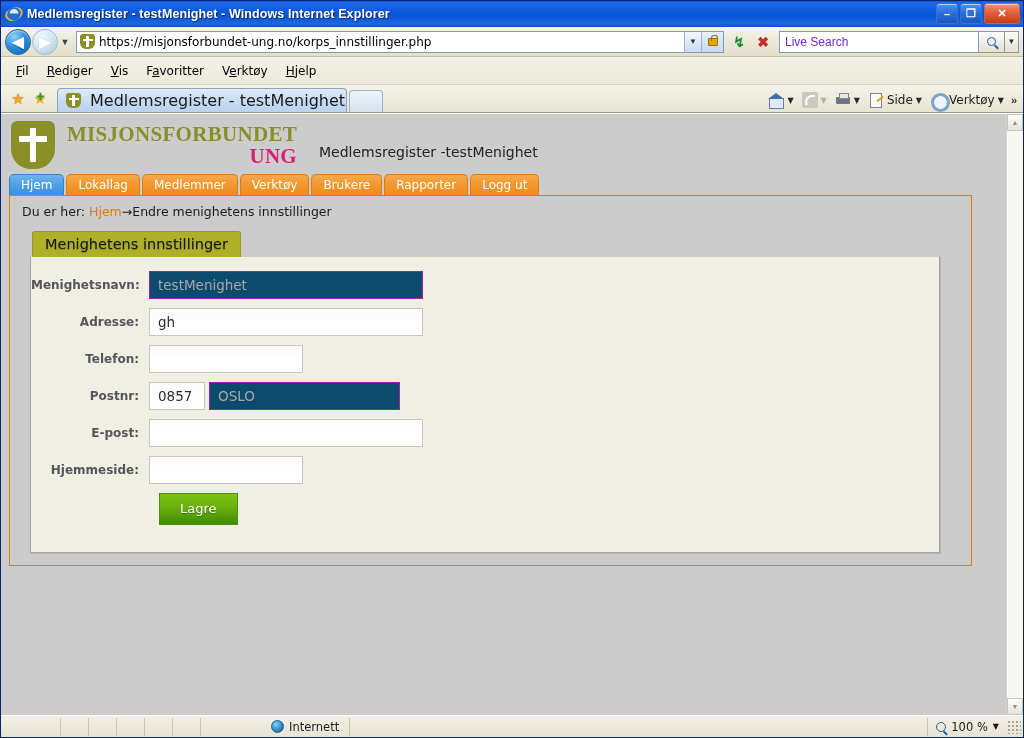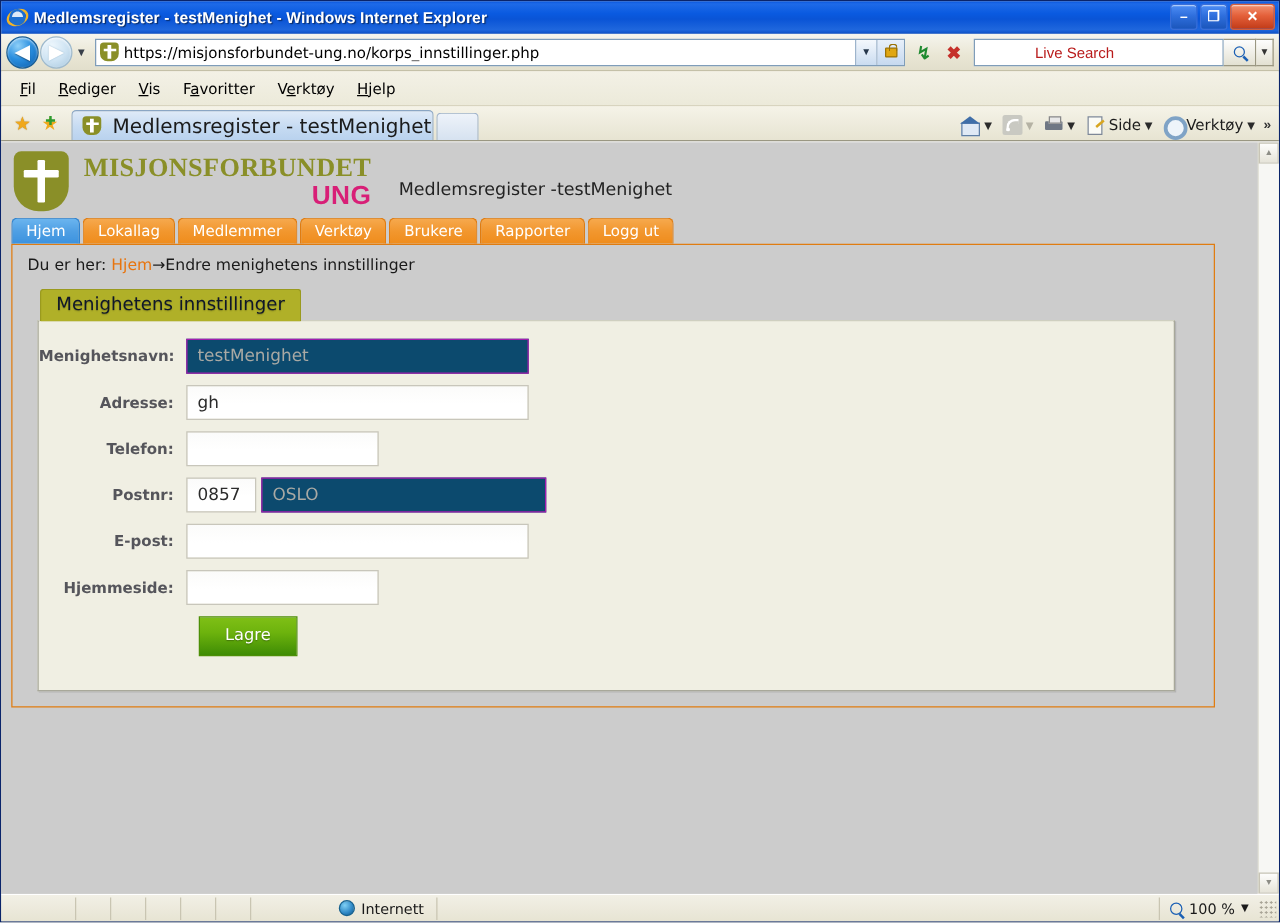--- a/index.html
+++ b/index.html
@@ -153,21 +153,21 @@
     border-radius: 2px;
   }
   .tbtn.refresh { color: #1f8a2f; }
   .tbtn.stop { color: #c5302a; }
   .searchbox {
     width: 200px; height: 22px; flex: 0 0 auto;
     background: #fff; border: 1px solid #7f9db9;
     display: flex; align-items: center; padding-left: 5px;
     margin-left: 4px;
   }
-  .searchbox .ph { color: #b91c1c; font-size: 12px; margin-left: 43px; }
+  .searchbox .ph { color: #6d28d9; font-size: 12px; }
   .searchgo {
     width: 26px; height: 22px; flex: 0 0 auto;
     background: linear-gradient(to bottom, #fdfdfd, #e3e1d2);
     border: 1px solid #9a9782; border-left: none;
     display: flex; align-items: center; justify-content: center;
     cursor: pointer;
   }
   .magnifier {
     width: 9px; height: 9px; border: 1.8px solid #1a5fb4;
     border-radius: 50%; position: relative;
@@ -354,21 +354,21 @@
     content: ""; position: absolute; left: 8px; top: 15px;
     width: 28px; height: 6px; background: #fff; border-radius: 1px;
   }
   .logo-words { margin-left: 12px; line-height: 1; text-align: right; }
   .logo-l1 {
     font-family: "Liberation Serif", serif;
     font-weight: bold; font-size: 21px; color: #8a8f28;
     letter-spacing: .3px;
   }
   .logo-l2 {
-    font-family: Liberation Sans, sans-serif;
+    font-family: Liberation Serif, serif;
     font-weight: bold; font-size: 21px; color: #d81f77;
     letter-spacing: .3px; margin-top: 1px;
   }
   .site-sub {
     margin-left: 22px; margin-top: 14px;
     font-size: 14px; color: #222;
     font-family: "DejaVu Sans", sans-serif;
   }
 
   
@@ -447,21 +447,21 @@
     font-family: "DejaVu Sans", sans-serif;
   }
   .finput.disabled {
     background: #0c4a6e;
     border: 1px solid #a21caf;
     color: #a9a9a4;
   }
   .w-wide { width: 274px; }
   .w-mid  { width: 154px; }
   .w-small{ width: 56px; }
-  .w-city { width: 228px; margin-left: 4px; }
+  .w-city { width: 191px; margin-left: 4px; }
   .btn-save {
     margin-left: 128px;
     padding: 7px 20px 8px 20px;
     background: linear-gradient(to bottom, #7fbf16 0%, #6db30d 40%, #3f8c05 100%);
     border: 1px solid #4d8f07;
     color: #fff; font-size: 13px;
     cursor: pointer; display: inline-block;
     text-shadow: 0 1px 1px rgba(0,0,0,.3);
     font-family: "DejaVu Sans", sans-serif;
   }

